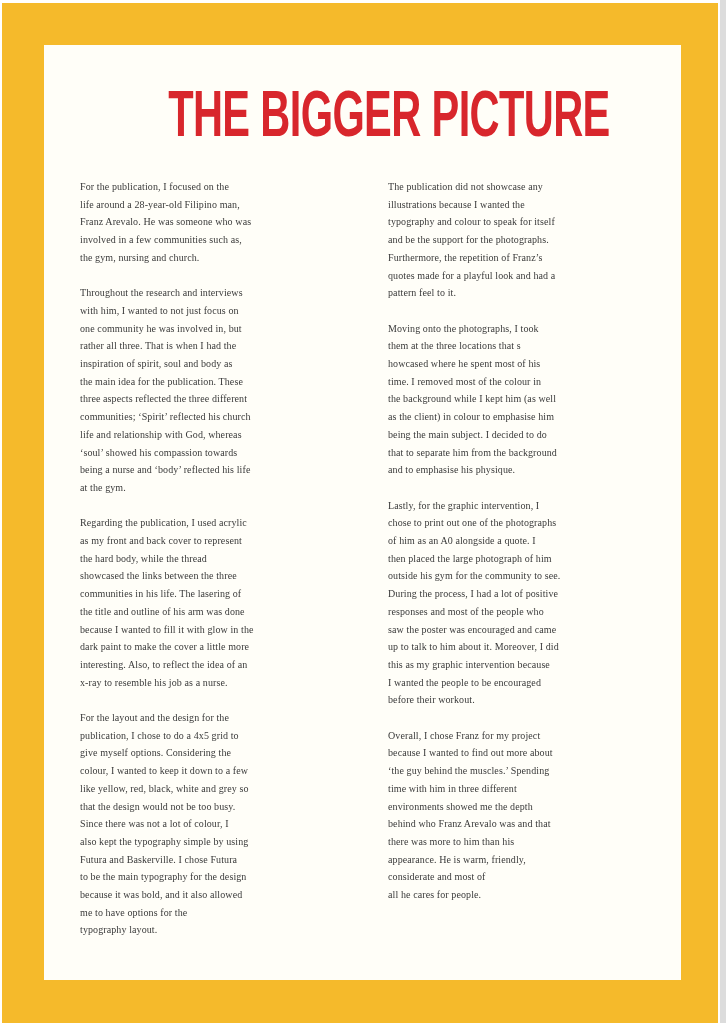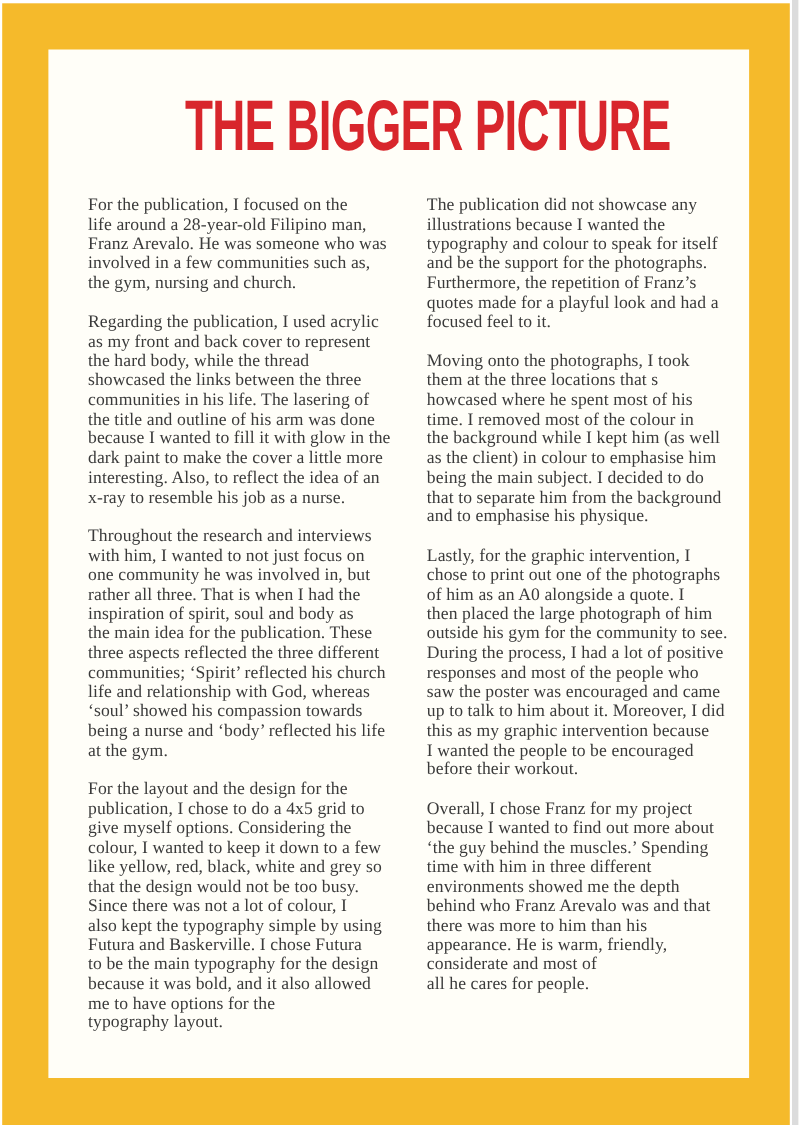--- a/index.html
+++ b/index.html
@@ -50,21 +50,21 @@
     line-height:1;
     letter-spacing:-1px;
     color:var(--title-red);
     white-space:nowrap;
     transform:scaleX(0.64);
     transform-origin:center;
   }
   .column{
     position:absolute;
     top:133px;
-    font-size:16px;
+    font-size:10px;
     line-height:17.7px;
     color:var(--text);
     letter-spacing:0.1px;
   }
   .column.left{left:36px;width:302px;}
   .column.right{left:344px;width:293px;}
   .column p{
     margin:0 0 17.7px 0;
     white-space:pre-line;
   }
@@ -79,42 +79,42 @@
     <div class="title-wrap">
       <span class="title">THE BIGGER PICTURE</span>
     </div>
 
     <div class="column left">
       <p>For the publication, I focused on the
 life around a 28-year-old Filipino man,
 Franz Arevalo. He was someone who was
 involved in a few communities such as,
 the gym, nursing and church.</p>
-      <p>Regarding the publication, I used acrylic
-as my front and back cover to represent
-the hard body, while the thread
-showcased the links between the three
-communities in his life. The lasering of
-the title and outline of his arm was done
-because I wanted to fill it with glow in the
-dark paint to make the cover a little more
-interesting. Also, to reflect the idea of an
-x-ray to resemble his job as a nurse.</p>
       <p>Throughout the research and interviews
 with him, I wanted to not just focus on
 one community he was involved in, but
 rather all three. That is when I had the
 inspiration of spirit, soul and body as
 the main idea for the publication. These
 three aspects reflected the three different
 communities; ‘Spirit’ reflected his church
 life and relationship with God, whereas
 ‘soul’ showed his compassion towards
 being a nurse and ‘body’ reflected his life
 at the gym.</p>
+      <p>Regarding the publication, I used acrylic
+as my front and back cover to represent
+the hard body, while the thread
+showcased the links between the three
+communities in his life. The lasering of
+the title and outline of his arm was done
+because I wanted to fill it with glow in the
+dark paint to make the cover a little more
+interesting. Also, to reflect the idea of an
+x-ray to resemble his job as a nurse.</p>
       <p>For the layout and the design for the
 publication, I chose to do a 4x5 grid to
 give myself options. Considering the
 colour, I wanted to keep it down to a few
 like yellow, red, black, white and grey so
 that the design would not be too busy.
 Since there was not a lot of colour, I
 also kept the typography simple by using
 Futura and Baskerville. I chose Futura
 to be the main typography for the design
@@ -123,21 +123,21 @@
 typography layout.</p>
     </div>
 
     <div class="column right">
       <p>The publication did not showcase any
 illustrations because I wanted the
 typography and colour to speak for itself
 and be the support for the photographs.
 Furthermore, the repetition of Franz’s
 quotes made for a playful look and had a
-focused feel to it.</p>
+pattern feel to it.</p>
       <p>Moving onto the photographs, I took
 them at the three locations that s
 howcased where he spent most of his
 time.  I removed most of the colour in
 the background while I kept him (as well
 as the client) in colour to emphasise him
 being the main subject. I decided to do
 that to separate him from the background
 and to emphasise his physique.</p>
       <p>Lastly, for the graphic intervention, I

